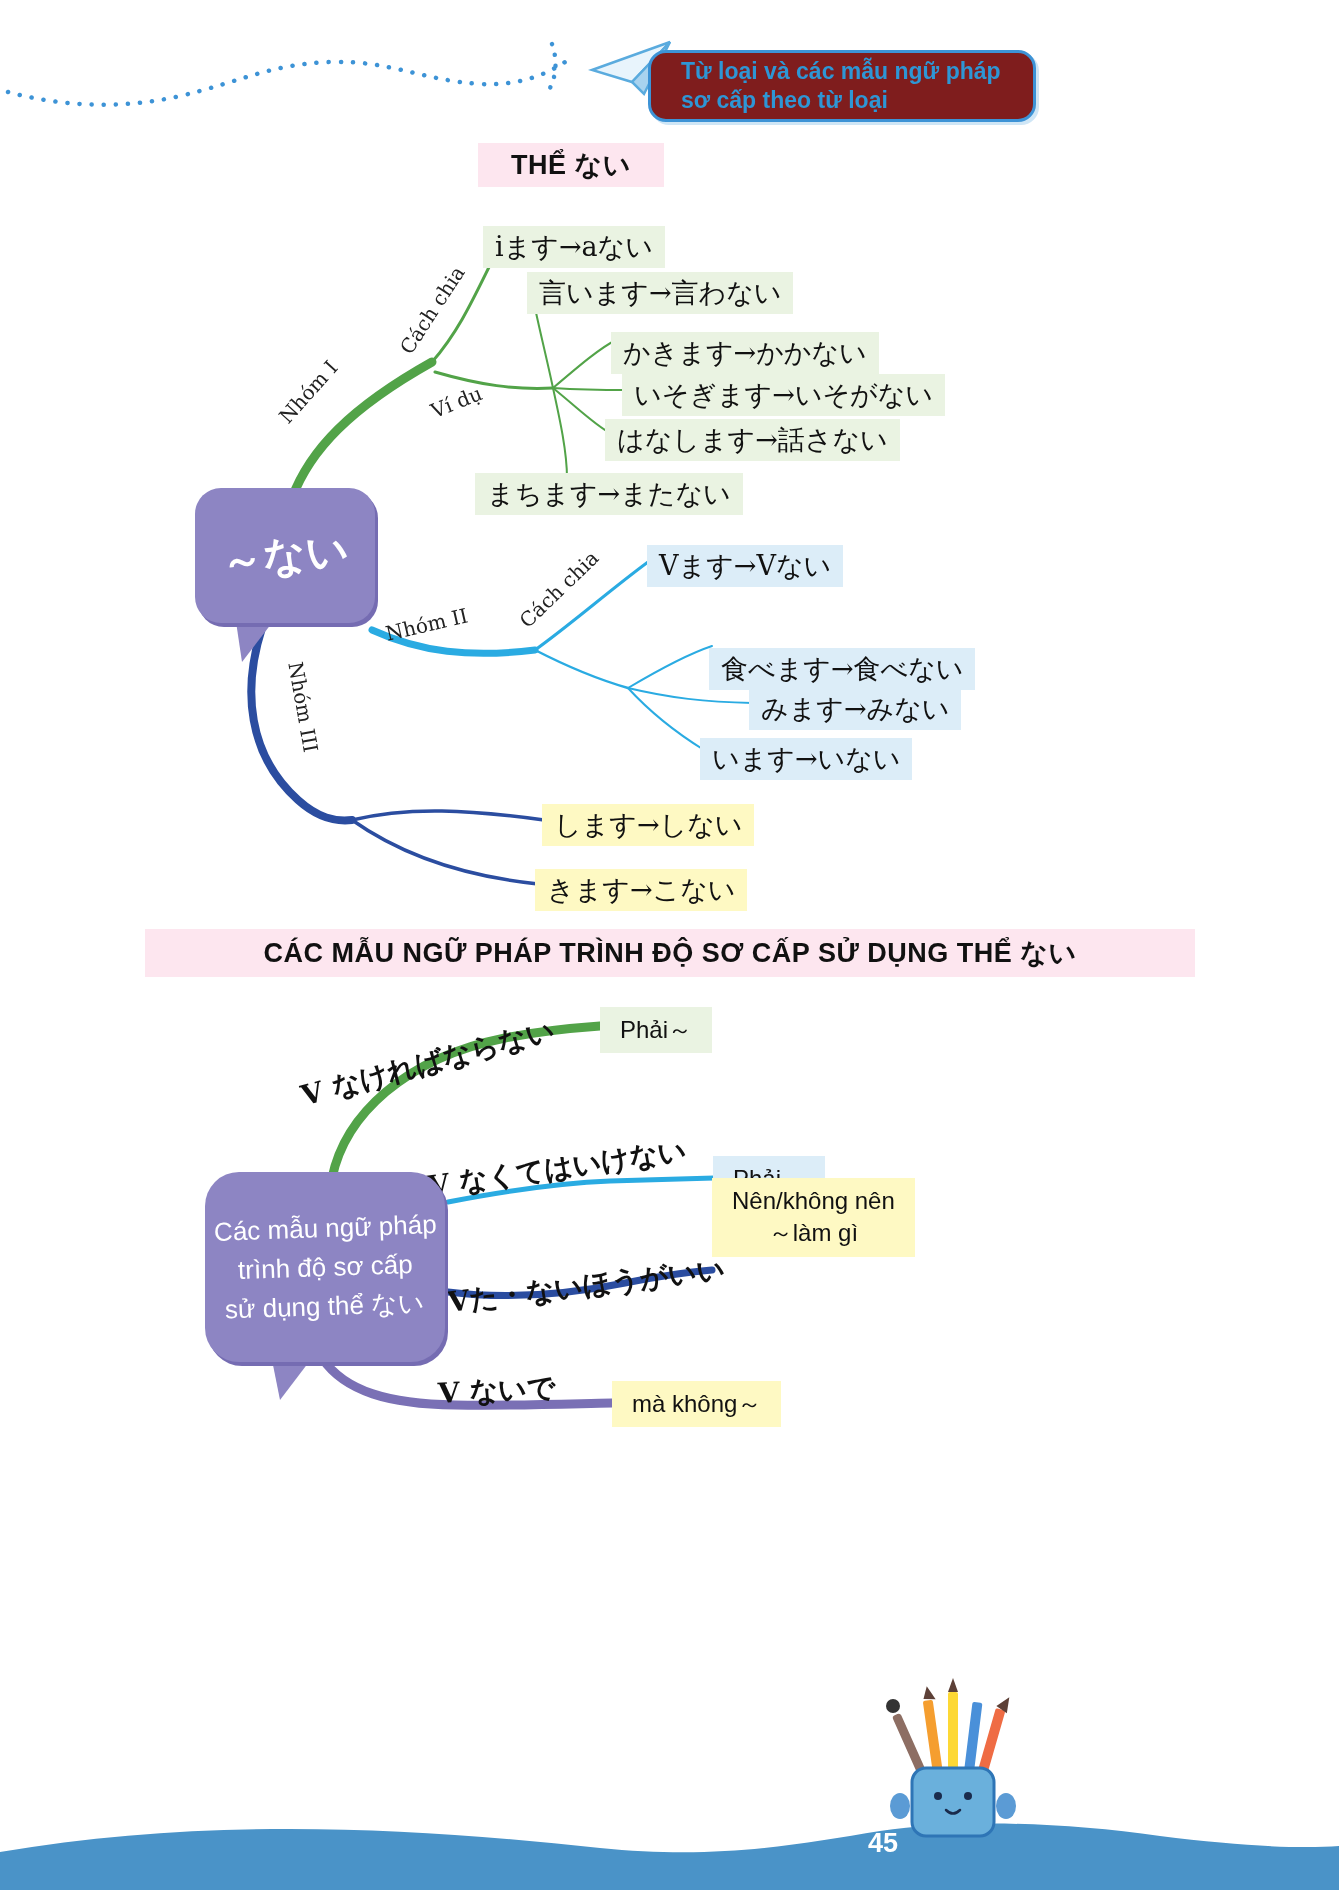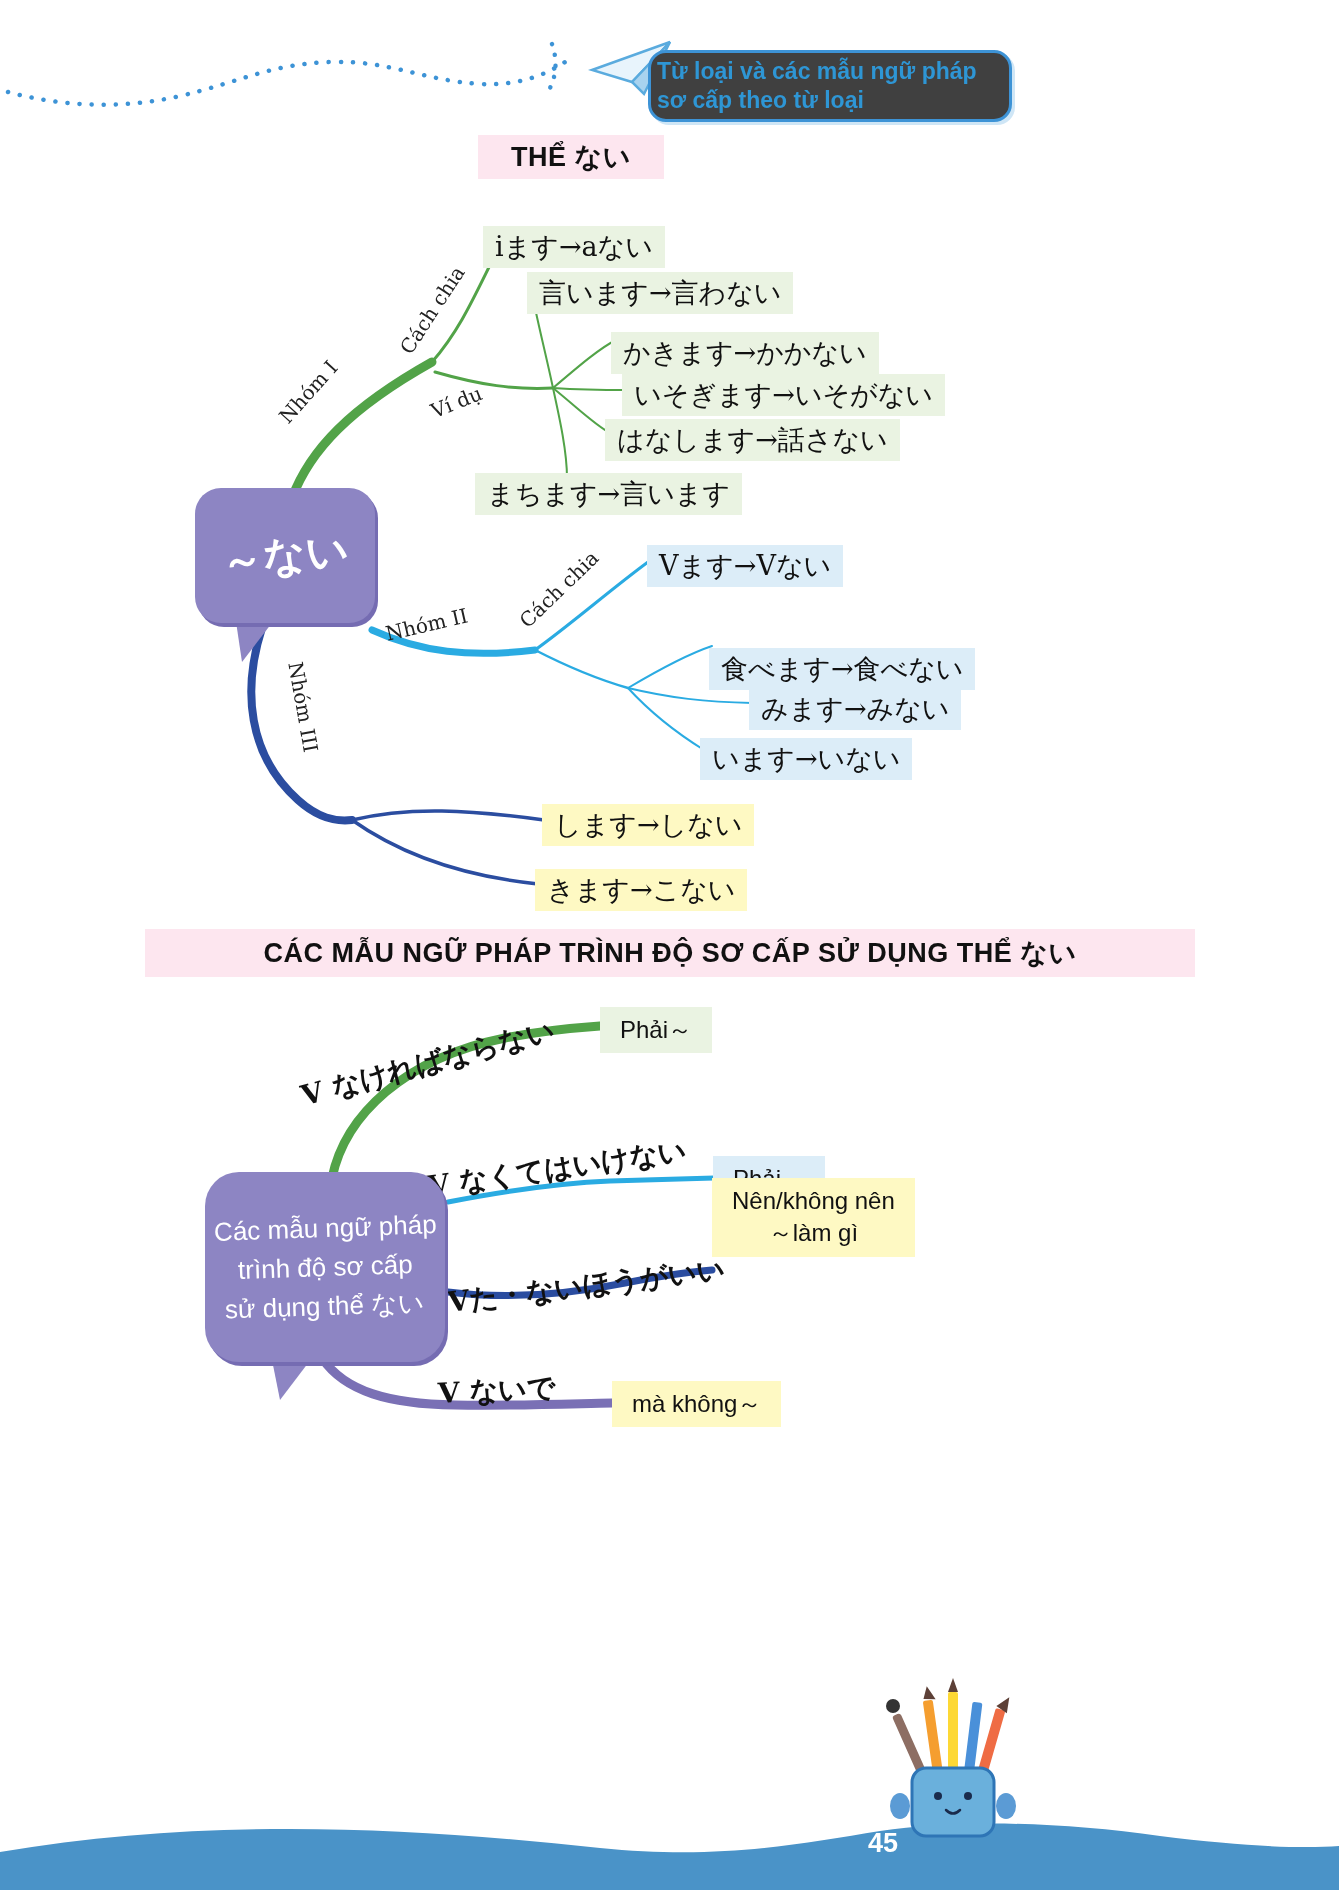--- a/index.html
+++ b/index.html
@@ -2,29 +2,29 @@
 <html><head>
 <meta charset="utf-8">
 <style>
   html,body{margin:0;padding:0;background:#ffffff;}
   #page{position:relative;width:1339px;height:1890px;background:#ffffff;overflow:hidden;
         font-family:"Liberation Sans", sans-serif;}
   #branches{position:absolute;left:0;top:0;z-index:1;pointer-events:none;}
 
   
   .hbubble{position:absolute;left:648px;top:50px;width:352px;height:66px;z-index:3;
-           background:#404040;border:3.5px solid #3d93d6;border-radius:18px;
-           display:flex;flex-direction:column;justify-content:center;padding-left:6px;
+           background:#7f1d1d;border:3.5px solid #3d93d6;border-radius:18px;
+           display:flex;flex-direction:column;justify-content:center;padding-left:30px;
            box-shadow:3px 3px 0 #cfe6f6;}
   .hbubble div{color:#2e96d5;font-weight:bold;font-size:23px;line-height:1.25;}
 
   
   .stitle{position:absolute;background:#fde6ef;color:#111;font-weight:bold;z-index:2;
           display:flex;align-items:center;justify-content:center;letter-spacing:.5px;}
-  #title1{left:478px;top:135px;width:186px;height:44px;font-size:27px;}
+  #title1{left:478px;top:143px;width:186px;height:44px;font-size:27px;}
   #title2{left:145px;top:929px;width:1050px;height:48px;font-size:27px;}
 
   
   .node{position:absolute;background:#8d85c3;color:#fff;z-index:3;
         display:flex;flex-direction:column;align-items:center;justify-content:center;
         box-shadow:3px 4px 0 #756cb2;}
   #node1{left:195px;top:488px;width:180px;height:135px;border-radius:26px;}
   #node1 .ntext{font-size:42px;font-weight:bold;transform:rotate(-6deg);}
   #node2{left:205px;top:1172px;width:240px;height:190px;border-radius:34px;}
   #node2 div{font-size:26px;line-height:1.5;transform:rotate(-2deg);}
@@ -132,21 +132,21 @@
   <div class="blabel" style="left:432px;top:400px;transform:rotate(-22deg);">Ví dụ</div>
   <div class="blabel" style="left:386px;top:622px;transform:rotate(-13deg);">Nhóm II</div>
   <div class="blabel" style="left:523px;top:612px;transform:rotate(-44deg);">Cách chia</div>
   <div class="blabel" style="left:307px;top:660px;transform:rotate(80deg);transform-origin:0 0;">Nhóm III</div>
 
   <div class="box bg-green" style="left:483px;top:226px;">iます→aない</div>
   <div class="box bg-green" style="left:527px;top:272px;">言います→言わない</div>
   <div class="box bg-green" style="left:611px;top:332px;">かきます→かかない</div>
   <div class="box bg-green" style="left:622px;top:374px;">いそぎます→いそがない</div>
   <div class="box bg-green" style="left:605px;top:419px;">はなします→話さない</div>
-  <div class="box bg-green" style="left:475px;top:473px;">まちます→言います</div>
+  <div class="box bg-green" style="left:475px;top:473px;">まちます→またない</div>
 
   <div class="box bg-blue" style="left:647px;top:545px;">Vます→Vない</div>
   <div class="box bg-blue" style="left:709px;top:629px;margin-top:19px;">食べます→食べない</div>
   <div class="box bg-blue" style="left:749px;top:688px;">みます→みない</div>
   <div class="box bg-blue" style="left:700px;top:738px;">います→いない</div>
 
   <div class="box bg-lav" style="left:542px;top:804px;">します→しない</div>
   <div class="box bg-lav" style="left:535px;top:869px;">きます→こない</div>
 
   <div id="node2" class="node">

